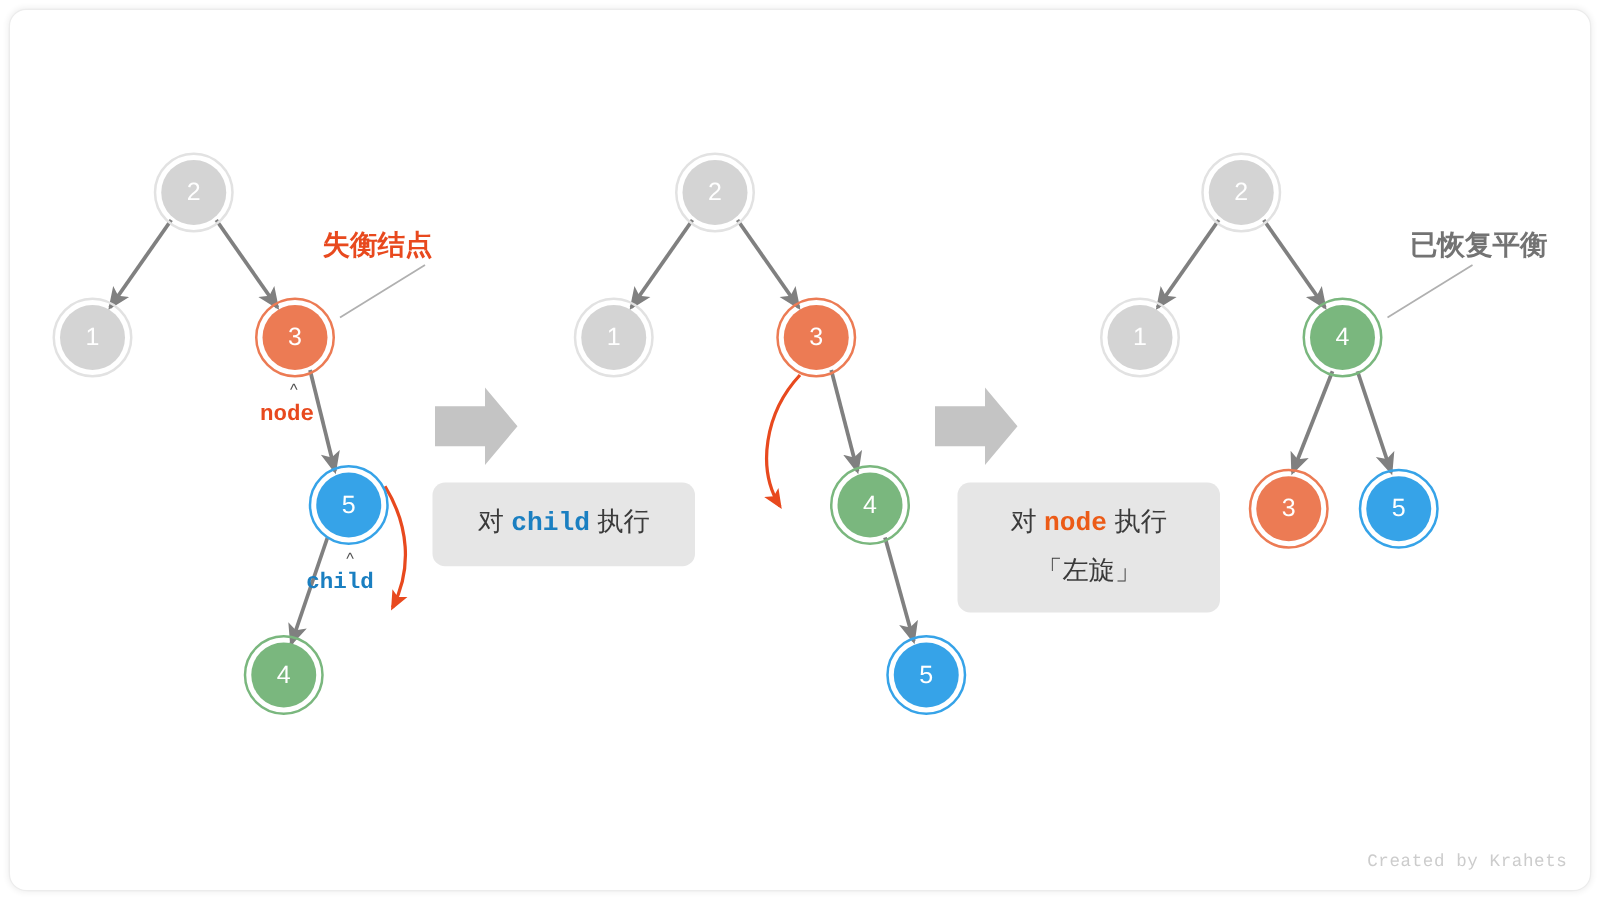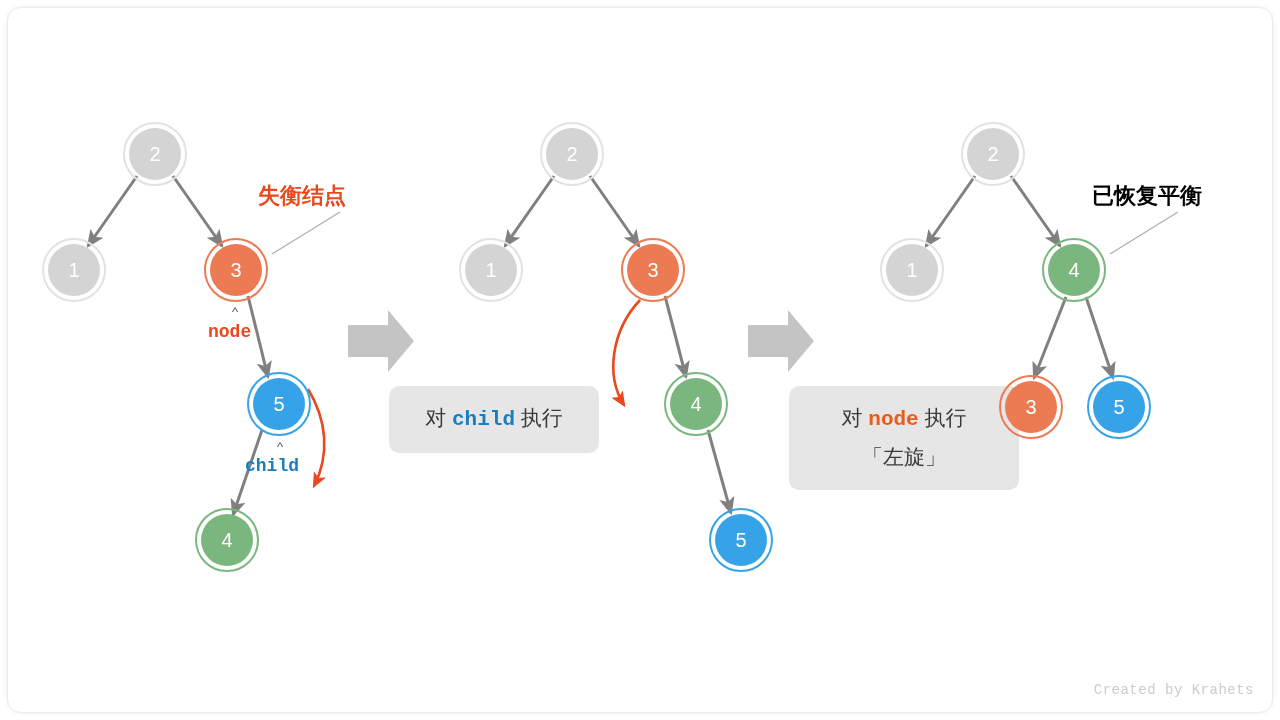--- a/index.html
+++ b/index.html
@@ -75,21 +75,21 @@
 
   
   .anno {
     position: absolute;
     font-family: "Liberation Sans", sans-serif;
     font-size: 22px;
     font-weight: bold;
     white-space: nowrap;
   }
   .anno.orange-txt { color: #e8491e; }
-  .anno.green-txt  { color: #000000; }
+  .anno.green-txt  { color: #737373; margin-left: 36px; }
 
   .varlabel {
     position: absolute;
     font-family: "Liberation Mono", monospace;
     font-size: 18px;
     font-weight: bold;
     white-space: nowrap;
   }
   .varlabel.orange-txt { color: #e8491e; }
   .varlabel.blue-txt   { color: #1a7fc1; }
@@ -107,21 +107,20 @@
     position: absolute;
     background: #e6e6e6;
     border-radius: 10px;
     padding: 14px 18px;
     text-align: center;
     font-family: "Liberation Sans", sans-serif;
     font-size: 21px;
     color: #3b3b3b;
     line-height: 1.75;
     box-sizing: border-box;
-    margin-left: 43px;
   }
   .stepbox .mono {
     font-family: "Liberation Mono", monospace;
     font-weight: bold;
   }
   .stepbox .mono.blue-txt   { color: #1a7fc1; }
   .stepbox .mono.orange-txt { color: #ec5b17; }
 
   .credit {
     position: absolute;
@@ -236,21 +235,21 @@
     <div class="node green" style="left:670px;top:378px;">
       <div class="ring"></div>
       <span class="val">4</span>
     </div>
     <div class="node blue" style="left:715px;top:514px;">
       <div class="ring"></div>
       <span class="val">5</span>
     </div>
   </div>
 
-  <div class="stepbox" style="left:746px;top:386px;width:230px;">
+  <div class="stepbox" style="left:766px;top:386px;width:210px;">
     <div>
       <span>对</span>
       <span class="mono orange-txt">node</span>
       <span>执行</span>
     </div>
     <div>「左旋」</div>
   </div>
 
   <div>
     <div class="node gray" style="left:967px;top:128px;">

